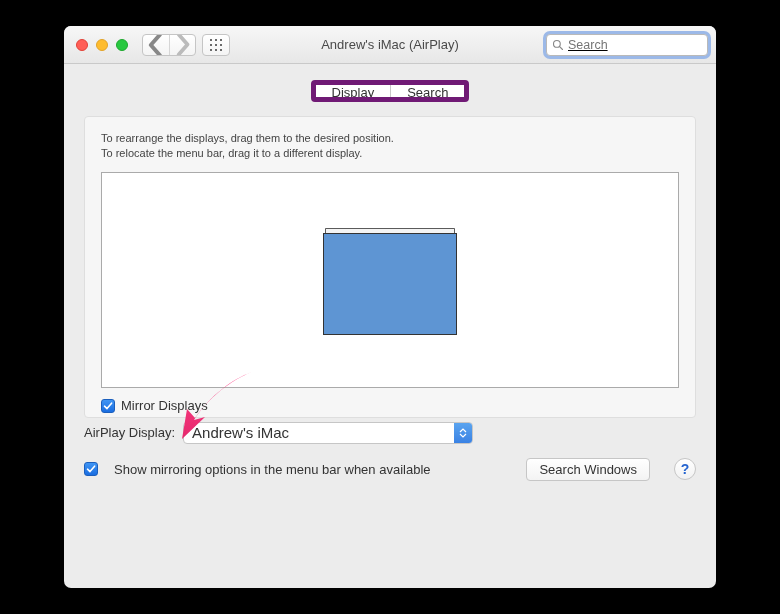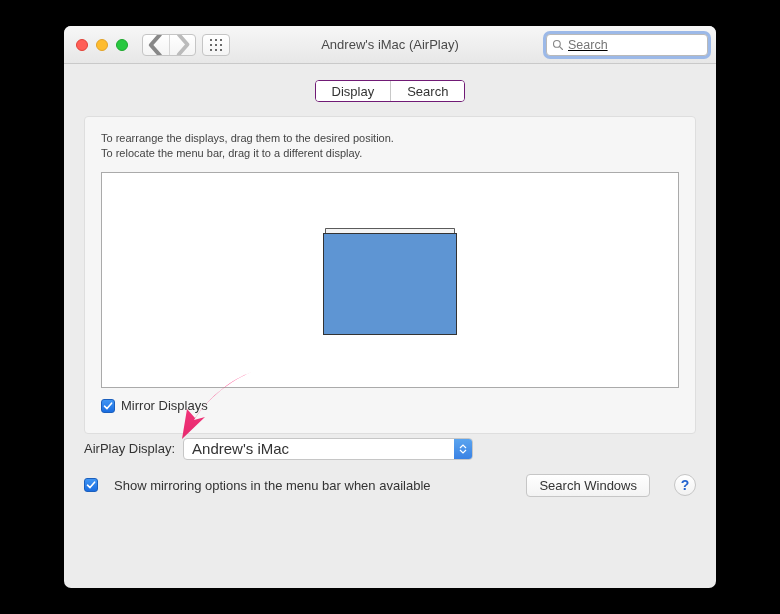--- a/index.html
+++ b/index.html
@@ -92,21 +92,21 @@
     outline: none;
     width: 100%;
     font-size: 12.5px;
     background: transparent;
     text-decoration: underline;
   }
   .content { flex: 1; padding: 16px 20px 12px; position: relative; }
   .tabs-wrap { display: flex; justify-content: center; margin-bottom: 14px; }
   .tabs {
     display: inline-flex;
-    border: 1px solid #701a75;
+    border: 5px solid #701a75;
     border-radius: 4px;
     overflow: hidden;
     background: #fff;
     height: 22px;
   }
   .tabs button {
     border: none;
     background: #fff;
     padding: 0 16px;
     font-size: 13px;
@@ -115,21 +115,21 @@
   }
   .tabs button + button { border-left: 1px solid #c8c8c8; }
   .tabs button.active {
     background: linear-gradient(#5aa4ef,#3a82e4);
     color: #fff;
   }
   .panel {
     background: #f6f6f6;
     border: 1px solid #dedede;
     border-radius: 4px;
-    padding: 14px 16px 20px;
+    padding: 14px 16px 4px;
     position: relative;
   }
   .hint { font-size: 11px; color: #444; line-height: 1.4; }
   .arrange-area {
     margin-top: 10px;
     border: 1px solid #aaaaaa;
     background: #fff;
     height: 216px;
     position: relative;
     display: flex;

